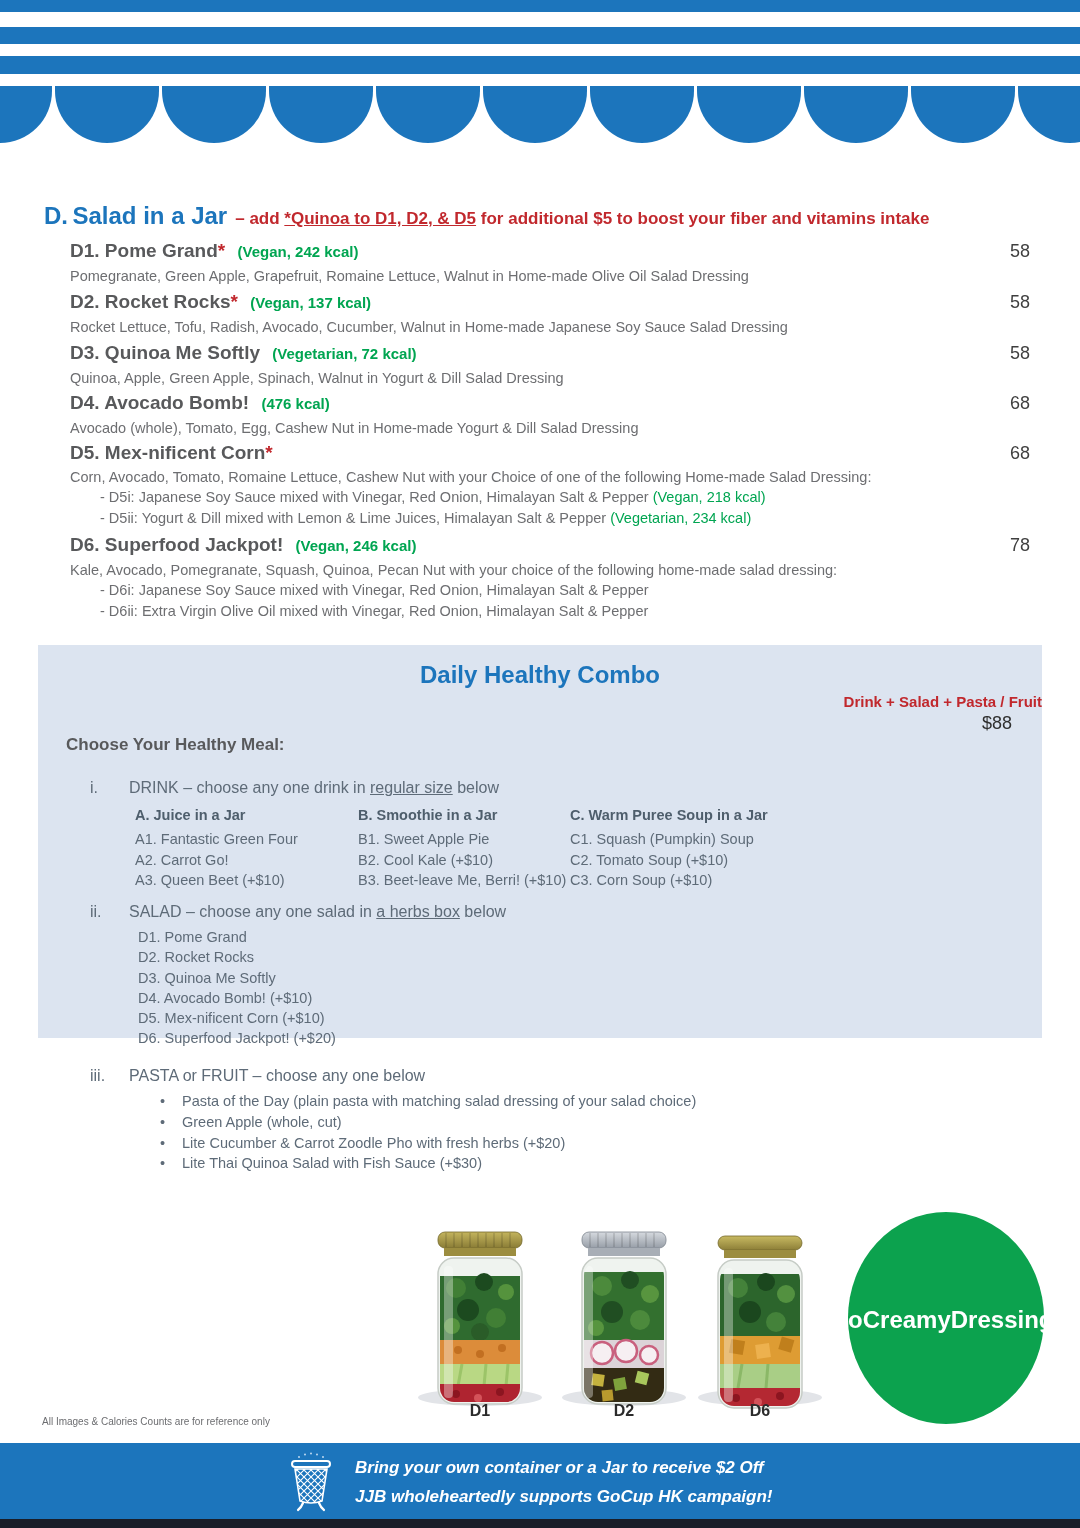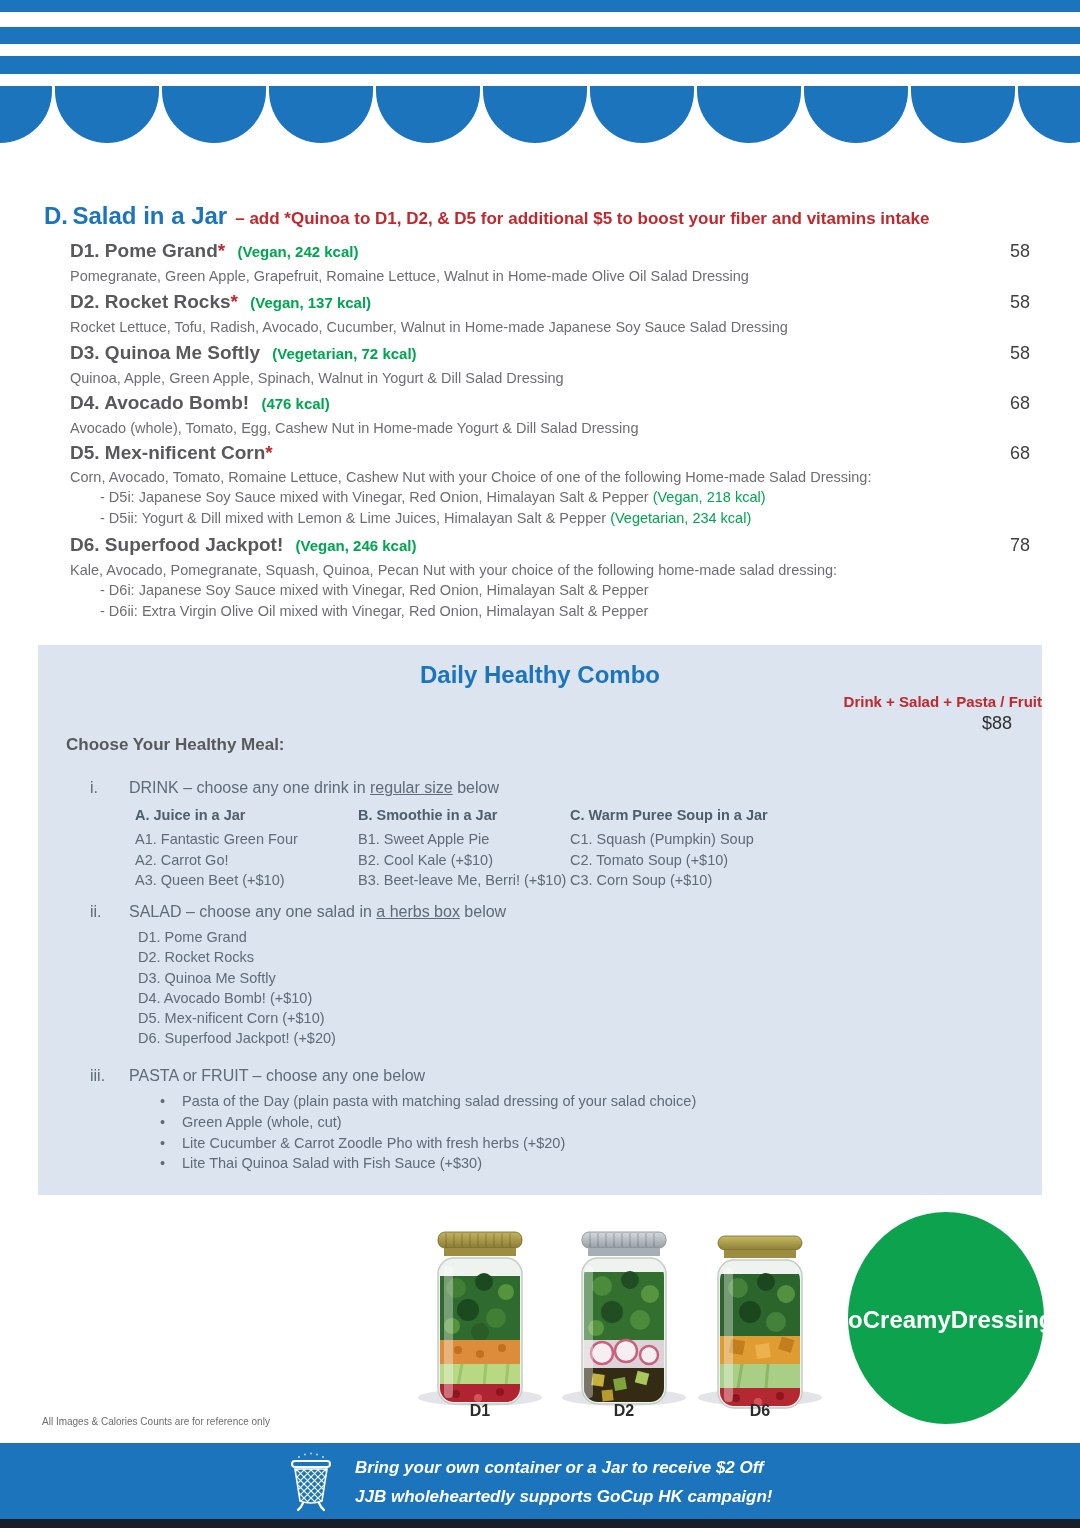--- a/index.html
+++ b/index.html
@@ -19,35 +19,35 @@
   .st.b{background:var(--blue)}
   .scallops{position:absolute;top:86px;left:-52px;display:flex;gap:3px}
   .scallop{flex:none;width:104px;height:57px;background:var(--blue);
            border-radius:0 0 52px 52px}
 
   
   .secd-head{position:absolute;top:202px;left:44px;white-space:nowrap}
   .d-letter{color:var(--blue);font-weight:bold;font-size:24px}
   .d-title{color:var(--blue);font-weight:bold;font-size:24px;margin-right:8px}
   .d-sub{color:var(--red);font-size:17px;font-weight:bold}
-  .d-sub .u{}
+  .d-sub .u{text-decoration:underline}
 
   
   .menu-item{position:absolute;left:70px;right:50px}
   .item-head{display:flex;justify-content:space-between;align-items:baseline}
   .item-title{font-size:19px;font-weight:bold;color:var(--gray_title);line-height:25px}
   .item-title .ast{color:var(--red)}
   .item-title .tag{color:var(--green);font-size:15px;font-weight:600;margin-left:7px}
   .price{font-size:18px;color:var(--price);width:60px;text-align:right;flex:none}
   .desc{font-size:14.5px;color:var(--gray_body);line-height:20px;margin-top:2px}
   .sub-line{font-size:14.5px;color:var(--gray_body);line-height:21px;margin-left:30px}
   .sub-line .tag2{color:var(--green)}
 
   
-  .combo{position:absolute;top:645px;left:38px;width:1004px;height:550px;
+  .combo{position:absolute;top:645px;left:38px;width:1004px;height:393px;
          background:var(--combo_bg)}
   .combo-title{position:absolute;top:16px;left:0;right:0;text-align:center;
                color:var(--blue);font-size:24px;font-weight:bold}
   .combo-sub{position:absolute;top:48px;left:0;right:0;text-align:right;
              color:var(--red);font-size:15px;font-weight:bold}
   .combo-price{position:absolute;top:68px;right:30px;font-size:18px;color:#2F2F2F}
   .combo-choose{position:absolute;top:90px;left:28px;font-size:17px;font-weight:bold;
                 color:var(--gray_title)}
   .sec{position:absolute;left:52px;color:var(--combo_text);font-size:16px}
   .sec-num{display:inline-block;width:39px}

